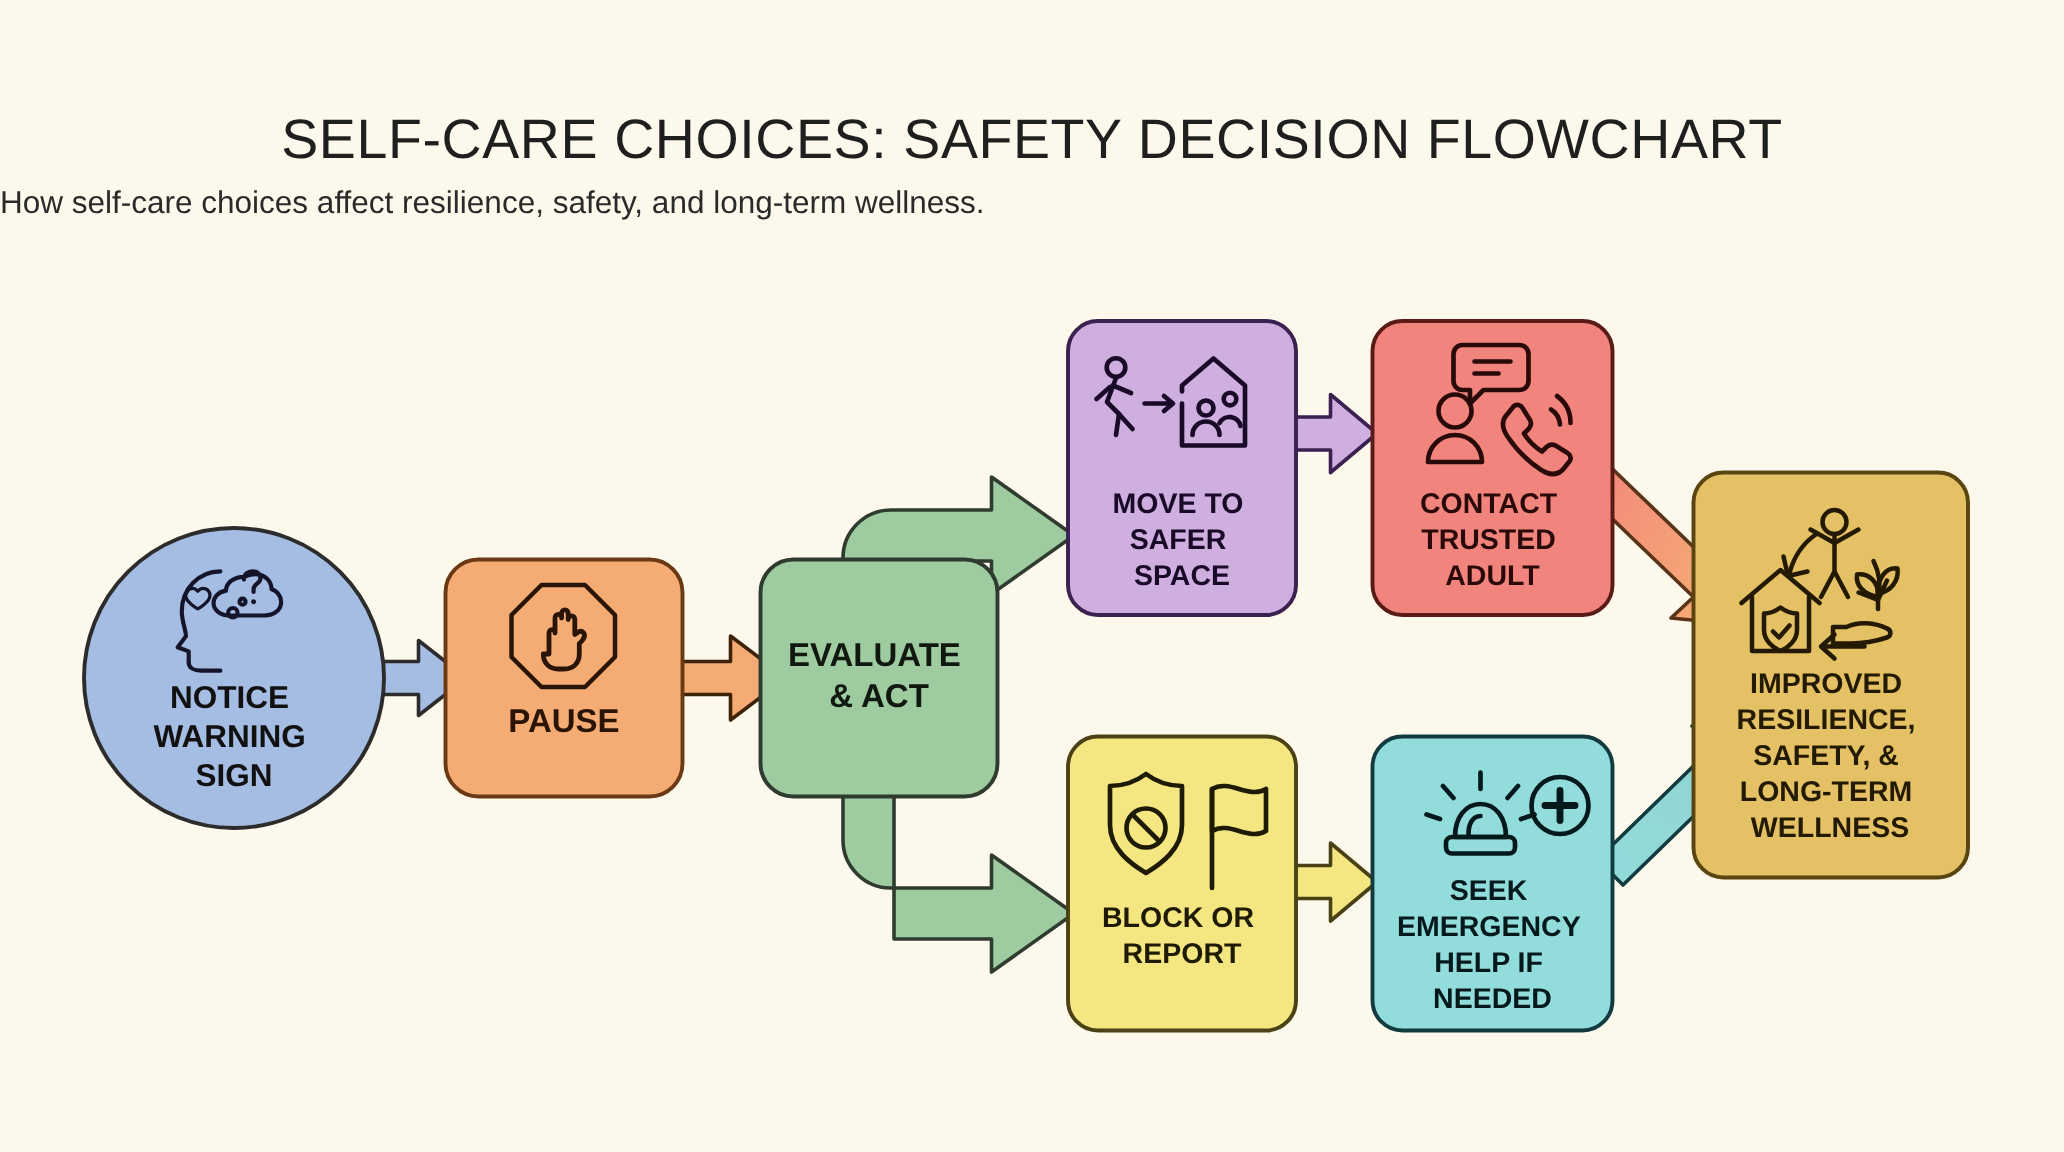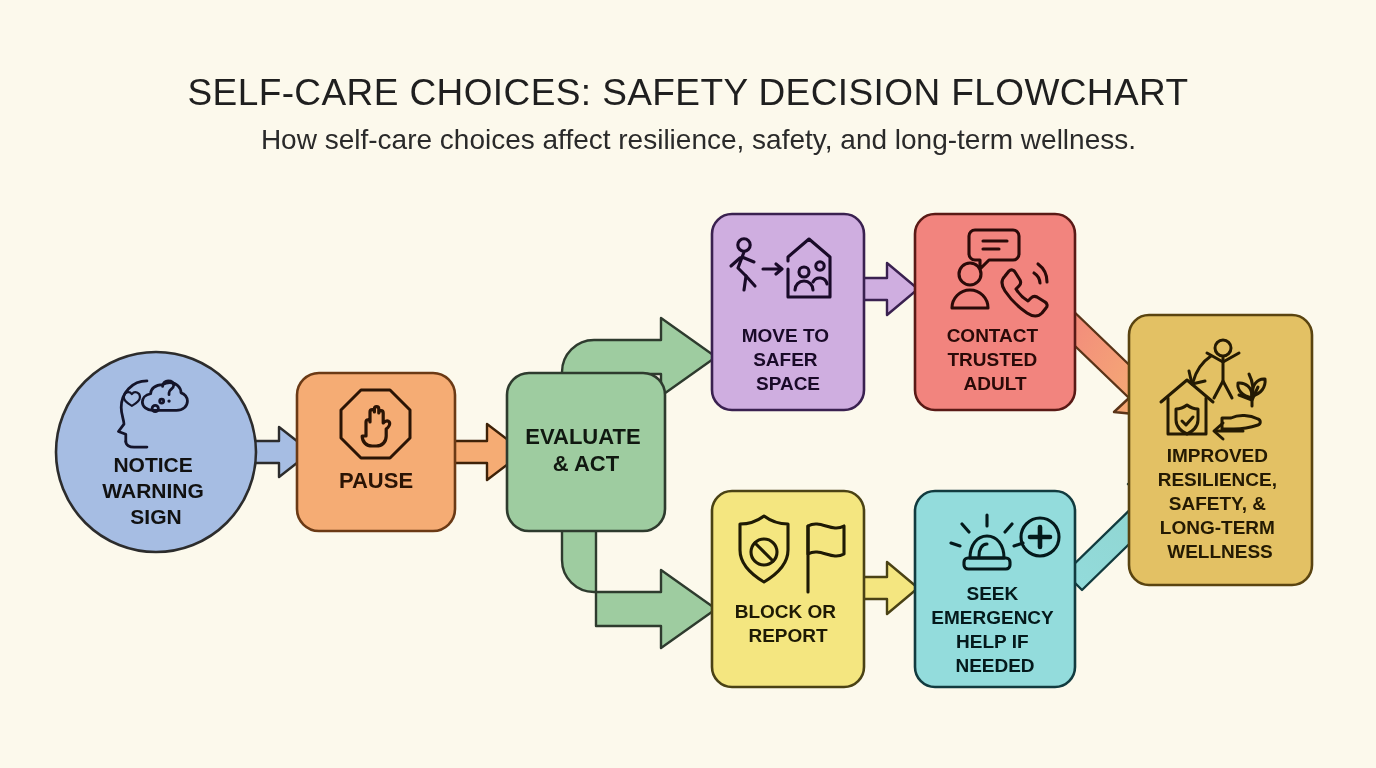--- a/index.html
+++ b/index.html
@@ -15,24 +15,24 @@
     position:absolute; left:0; top:72px; width:1376px;
     text-align:center;
     font-family:"Liberation Sans", sans-serif;
     font-weight:400;
     font-size:37px;
     letter-spacing:0.4px;
     color:#1f1f1f;
   }
   #subtitle {
     position:absolute; left:0; top:124px; width:1136px;
-    text-align:right;
+    text-align:left;
     font-family:"Liberation Sans", sans-serif;
     font-weight:400;
-    font-size:28px;
+    font-size:21px;
     color:#2a2a2a;
   }
 </style>
 </head>
 <body>
 
 <div id="canvas">
 
   <div id="title">SELF-CARE CHOICES: SAFETY DECISION FLOWCHART</div>
   <div id="subtitle">How self-care choices affect resilience, safety, and long-term wellness.</div>

